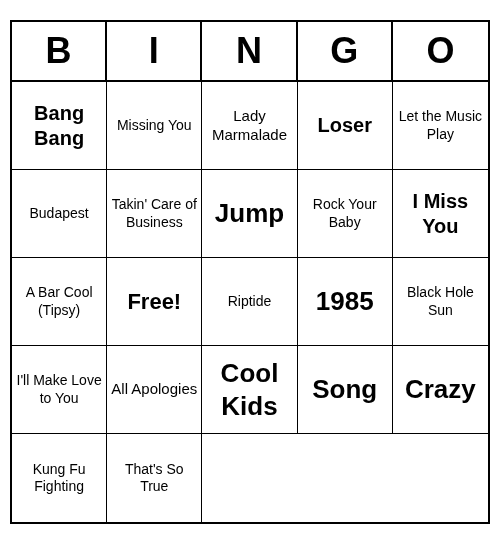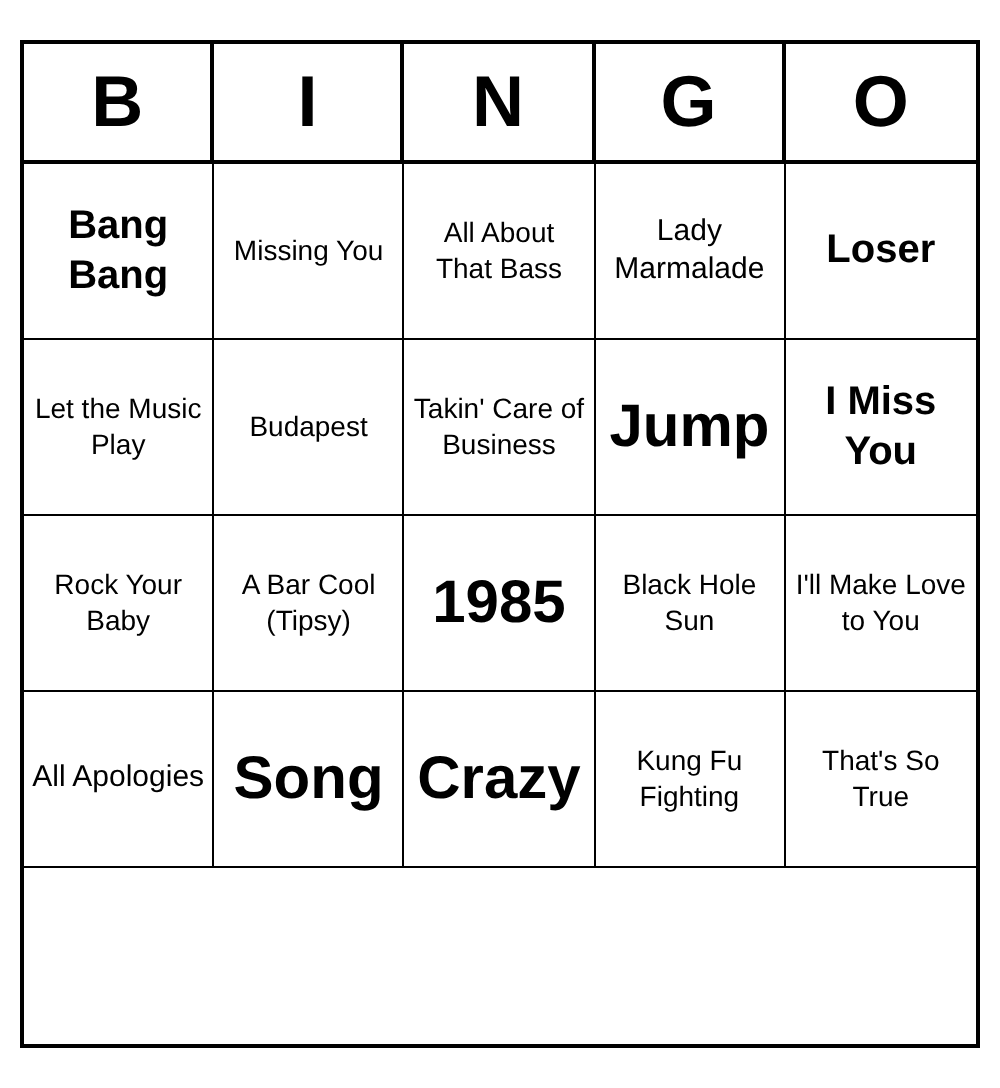--- a/index.html
+++ b/index.html
@@ -56,53 +56,55 @@
     }
     .bingo-cell.free {
       font-size: 22px;
       font-weight: bold;
     }
     .bingo-cell.large-text {
       font-size: 20px;
       font-weight: bold;
     }
     .bingo-cell.xlarge-text {
-      font-size: 30px;
+      font-size: 26px;
       font-weight: bold;
     }
     .bingo-cell.small-text {
       font-size: 15px;
     }
   </style>
 </head>
 <body>
 
 <div class="bingo-card">
   <div class="bingo-header">
   <div class="bingo-header-cell">B</div>
       <div class="bingo-header-cell">I</div>
       <div class="bingo-header-cell">N</div>
       <div class="bingo-header-cell">G</div>
       <div class="bingo-header-cell">O</div>
     </div>
   <div class="bingo-grid">
   <div class="bingo-cell large-text">Bang Bang</div>
       <div class="bingo-cell">Missing You</div>
-      <div class="bingo-cell">All About That Bass</div>
       <div class="bingo-cell small-text">Lady Marmalade</div>
       <div class="bingo-cell large-text">Loser</div>
       <div class="bingo-cell">Let the Music Play</div>
       <div class="bingo-cell">Budapest</div>
       <div class="bingo-cell">Takin' Care of Business</div>
       <div class="bingo-cell xlarge-text">Jump</div>
+      <div class="bingo-cell">Rock Your Baby</div>
       <div class="bingo-cell large-text">I Miss You</div>
-      <div class="bingo-cell">Rock Your Baby</div>
       <div class="bingo-cell">A Bar Cool (Tipsy)</div>
+      <div class="bingo-cell free">Free!</div>
+      <div class="bingo-cell">Riptide</div>
       <div class="bingo-cell xlarge-text">1985</div>
       <div class="bingo-cell">Black Hole Sun</div>
       <div class="bingo-cell">I'll Make Love to You</div>
       <div class="bingo-cell small-text">All Apologies</div>
+      <div class="bingo-cell xlarge-text">Cool Kids</div>
       <div class="bingo-cell xlarge-text">Song</div>
       <div class="bingo-cell xlarge-text">Crazy</div>
       <div class="bingo-cell">Kung Fu Fighting</div>
       <div class="bingo-cell">That's So True</div>
     </div>
 </div>
 
 </body></html>

